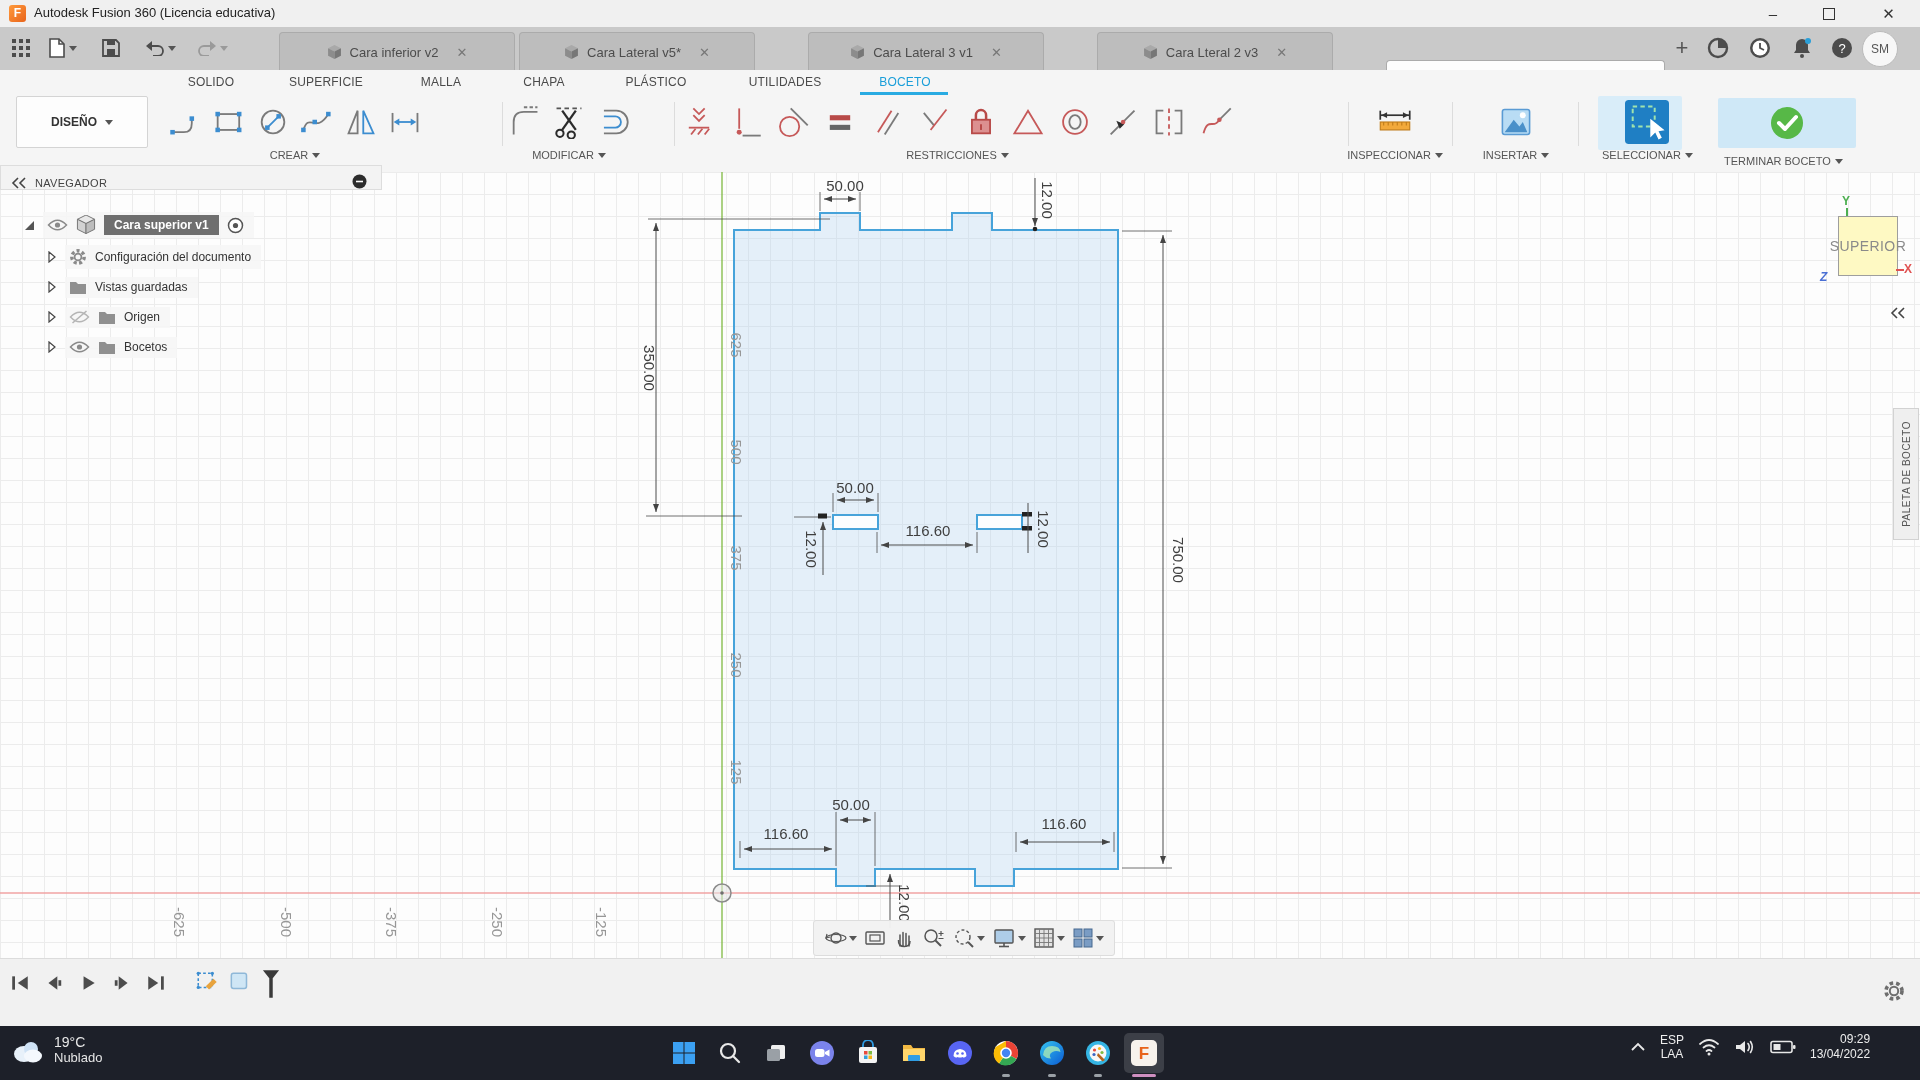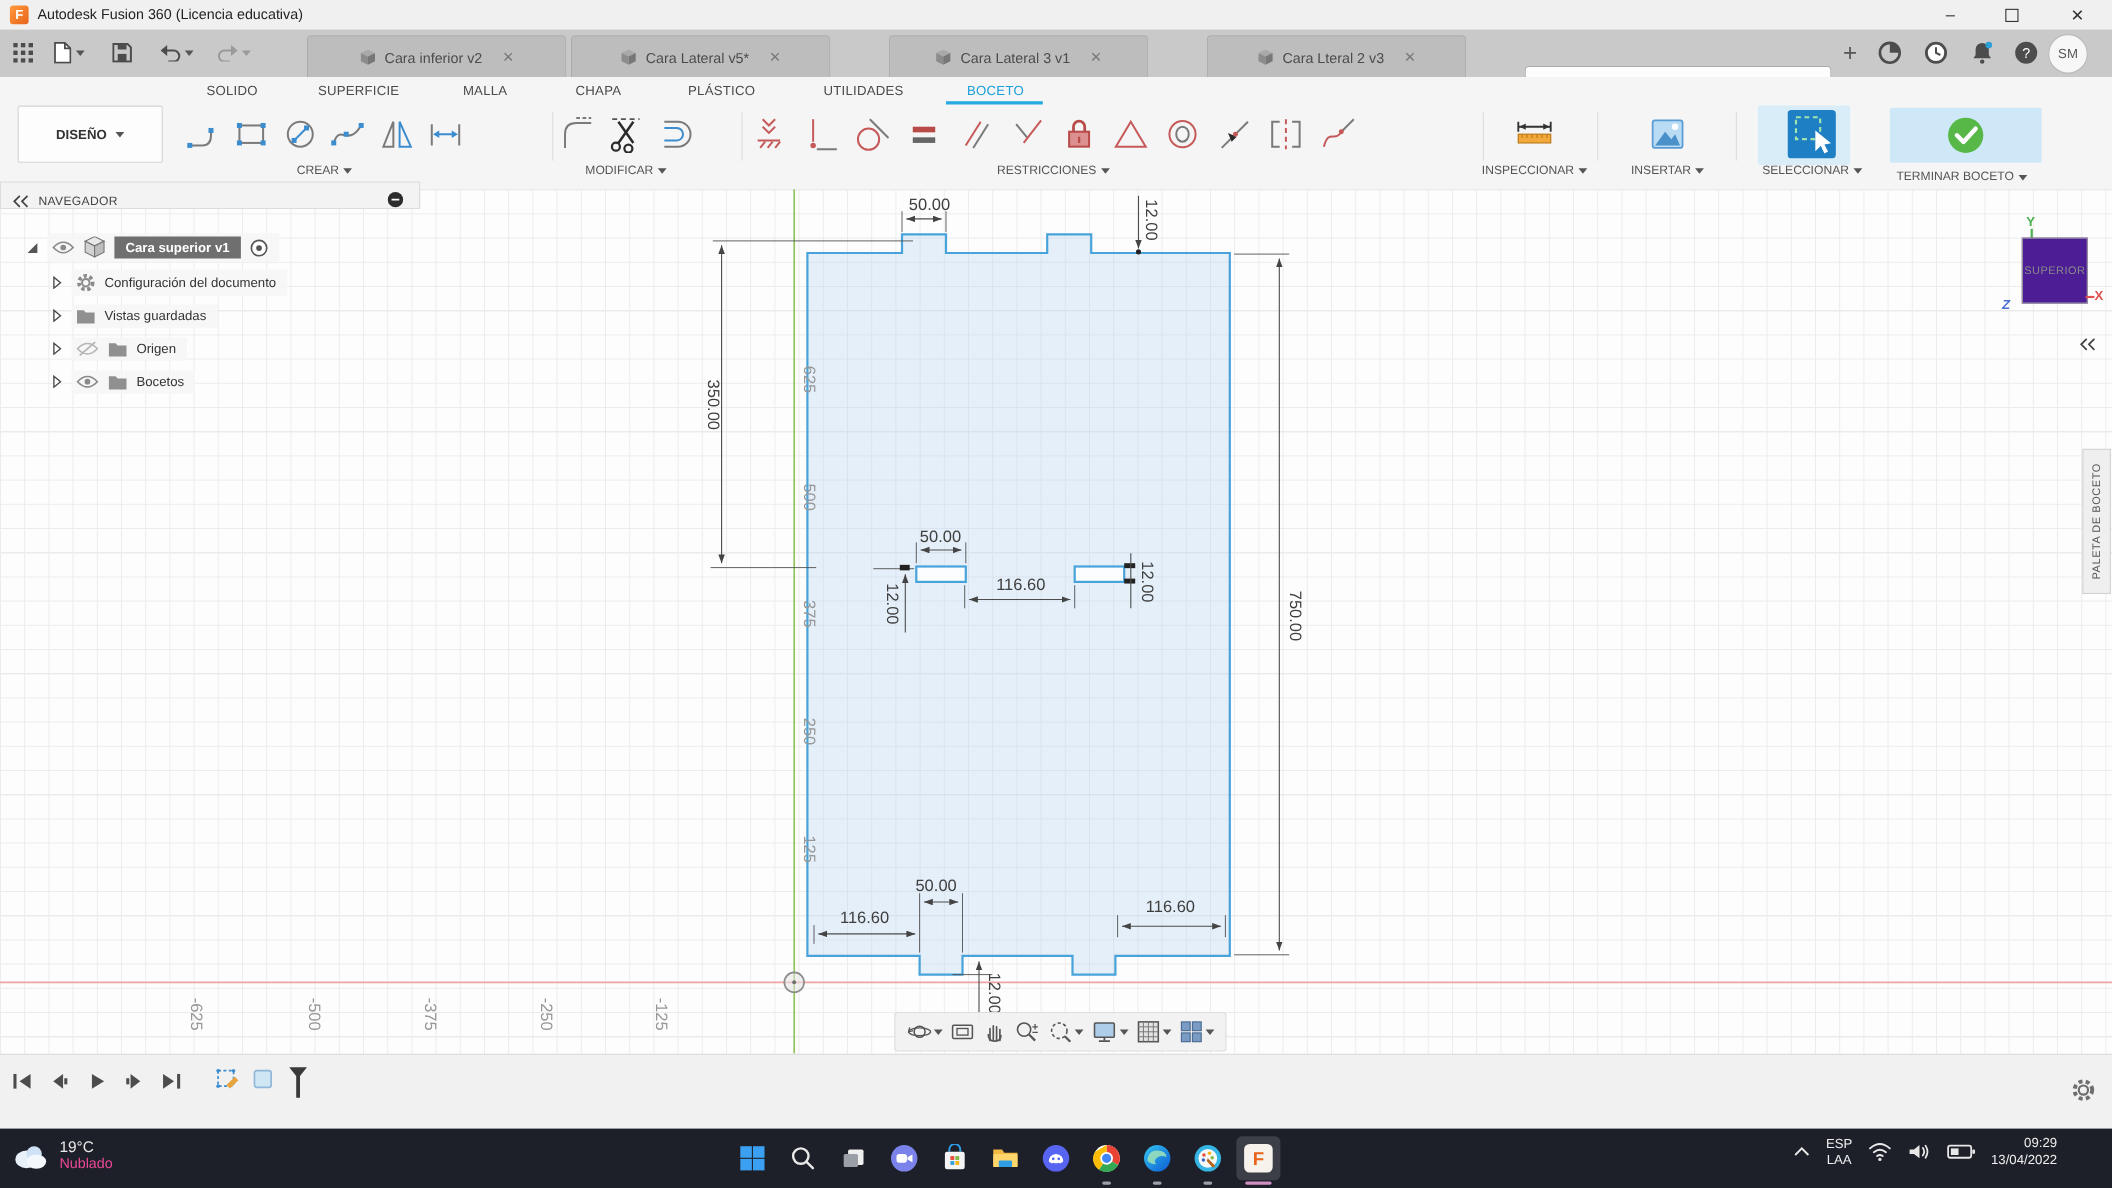--- a/index.html
+++ b/index.html
@@ -70,22 +70,22 @@
     display:flex;align-items:center;font-size:11px;color:#444;letter-spacing:.3px;}
   #nav-header{left:0;top:165px;width:380px;align-items:flex-end;}
   #comments-bar{left:0;top:925px;width:380px;}
   .hdr-dot{margin-left:auto;margin-right:14px;}
   .navrow{left:0;height:28px;display:flex;align-items:center;gap:8px;font-size:12px;color:#333;}
   .rowbg{background:rgba(246,246,246,.9);display:flex;align-items:center;gap:8px;padding:3px 10px 3px 4px;}
   .sel-label{background:#6f6f6f;color:#fff;font-weight:bold;padding:3px 10px;}
 
   
   #viewcube{left:1812px;top:198px;width:104px;height:100px;}
-  #vc-face{left:26px;top:18px;width:58px;height:58px;background:#4c1d95;border:1px solid #9e9e9e;
-    display:flex;align-items:center;justify-content:center;font-size:10px;color:#8a8a8a;letter-spacing:.4px;}
+  #vc-face{left:26px;top:18px;width:58px;height:58px;background:#fef9c3;border:1px solid #9e9e9e;
+    display:flex;align-items:center;justify-content:center;font-size:14px;color:#8a8a8a;letter-spacing:.4px;}
   .vc-axis{font-size:12px;font-weight:bold;}
 
   
   #palette-tab{left:1893px;top:408px;width:24px;height:130px;background:#efefef;border:1px solid #d2d2d2;
     display:flex;align-items:center;justify-content:center;}
   #palette-tab span{writing-mode:vertical-rl;transform:rotate(180deg);font-size:10px;color:#555;letter-spacing:.5px;}
   #palette-collapse{left:1890px;top:306px;}
 
   
   #navbar{left:813px;top:920px;width:300px;height:34px;background:rgba(241,241,241,.96);border:1px solid #ddd;
@@ -94,21 +94,21 @@
 
   
   #bottomstrip{left:0;top:958px;width:1920px;height:68px;background:#f1f1f1;border-top:1px solid #dcdcdc;}
   #timeline{left:10px;top:14px;display:flex;align-items:center;gap:14px;}
   #feat-icons{left:196px;top:10px;display:flex;gap:8px;align-items:flex-start;}
   #tl-gear{left:1882px;top:20px;}
 
   
   #taskbar{left:0;top:1026px;width:1920px;height:54px;background:#1d2029;display:flex;align-items:center;}
   #weather{left:10px;top:8px;display:flex;gap:10px;align-items:center;color:#e8e8e8;}
-  #weather .t1{font-size:14px;} #weather .t2{font-size:13px;color:#ec4899;}
+  #weather .t1{font-size:14px;} #weather .t2{font-size:13px;color:#e5e5e5;}
   #centericons{left:664px;top:7px;display:flex;gap:6px;}
   .appbtn{width:40px;height:40px;border-radius:5px;display:flex;align-items:center;justify-content:center;position:relative;}
   .appbtn.active{background:rgba(255,255,255,.14);}
   .rundot{position:absolute;bottom:-4px;left:50%;transform:translateX(-50%);width:8px;height:3px;border-radius:2px;background:#9aa0a6;}
   .rundot.wide{width:24px;background:#cf8fc0;}
   #tray{left:1630px;top:6px;display:flex;align-items:center;gap:14px;color:#eee;}
   .lang{font-size:12px;line-height:14px;text-align:center;}
   .clock{font-size:12px;line-height:15px;text-align:right;}
 </style>
 </head>

